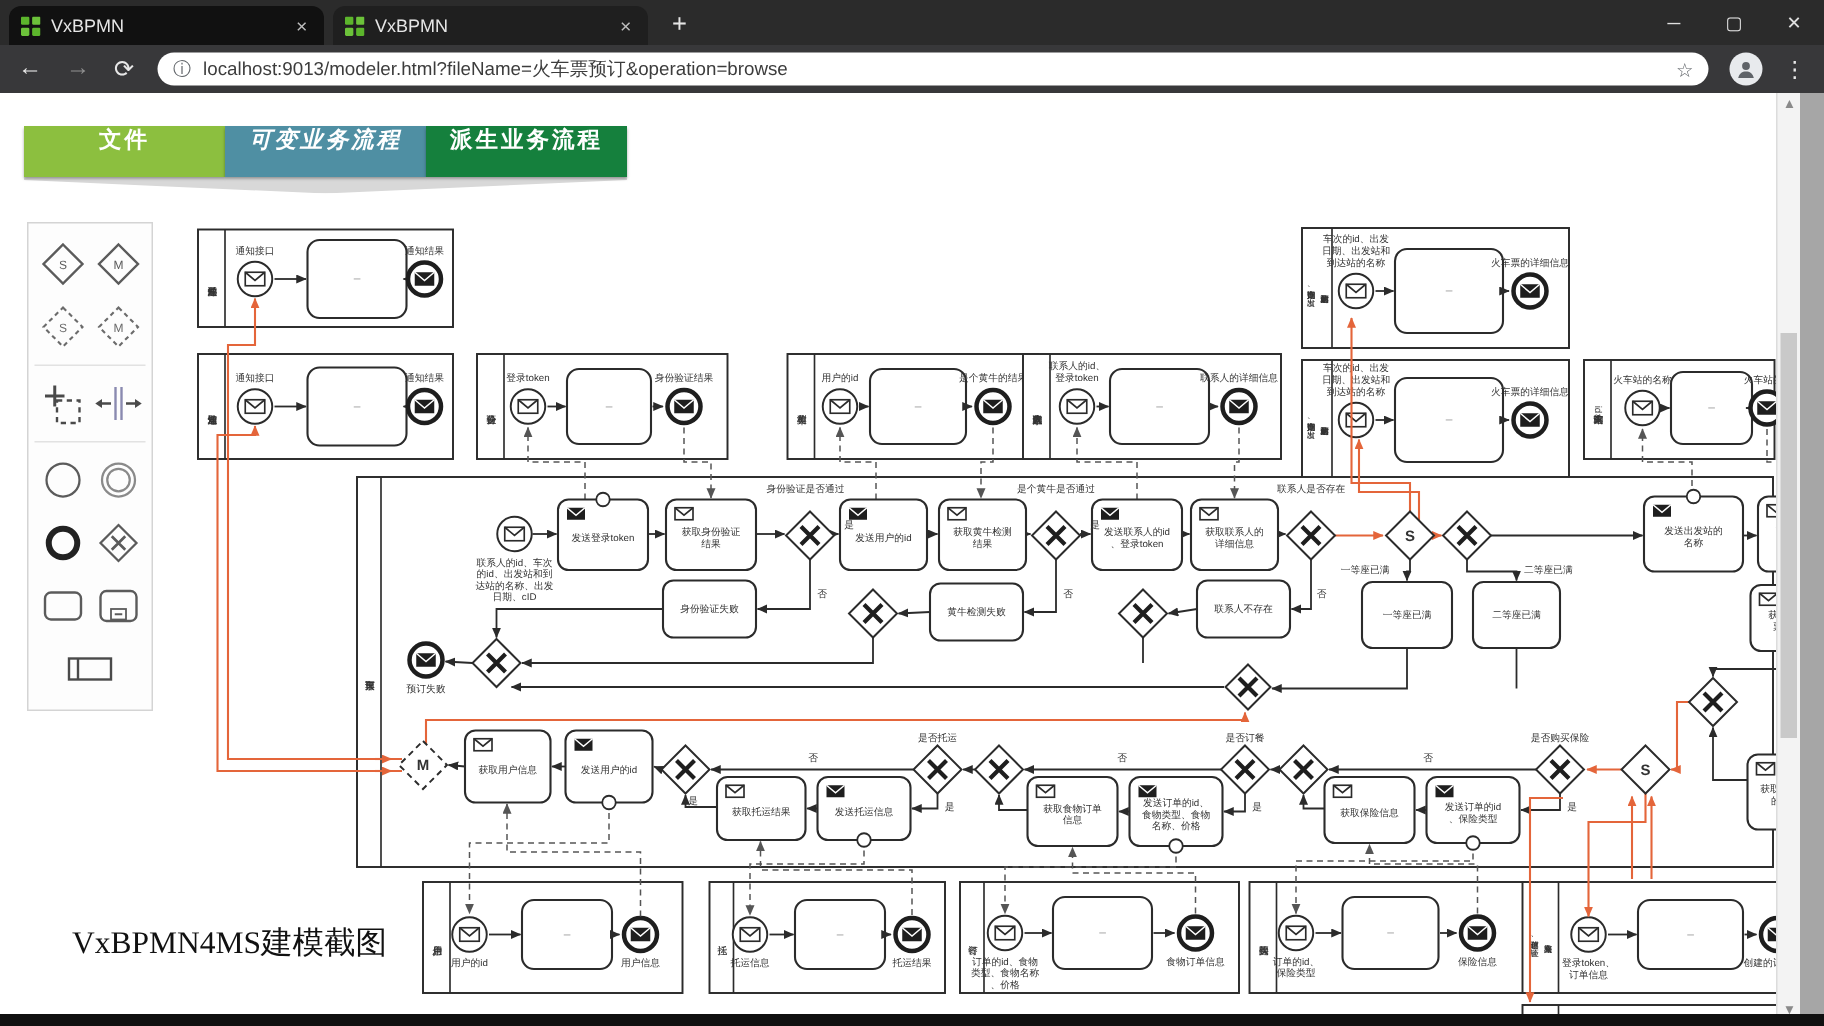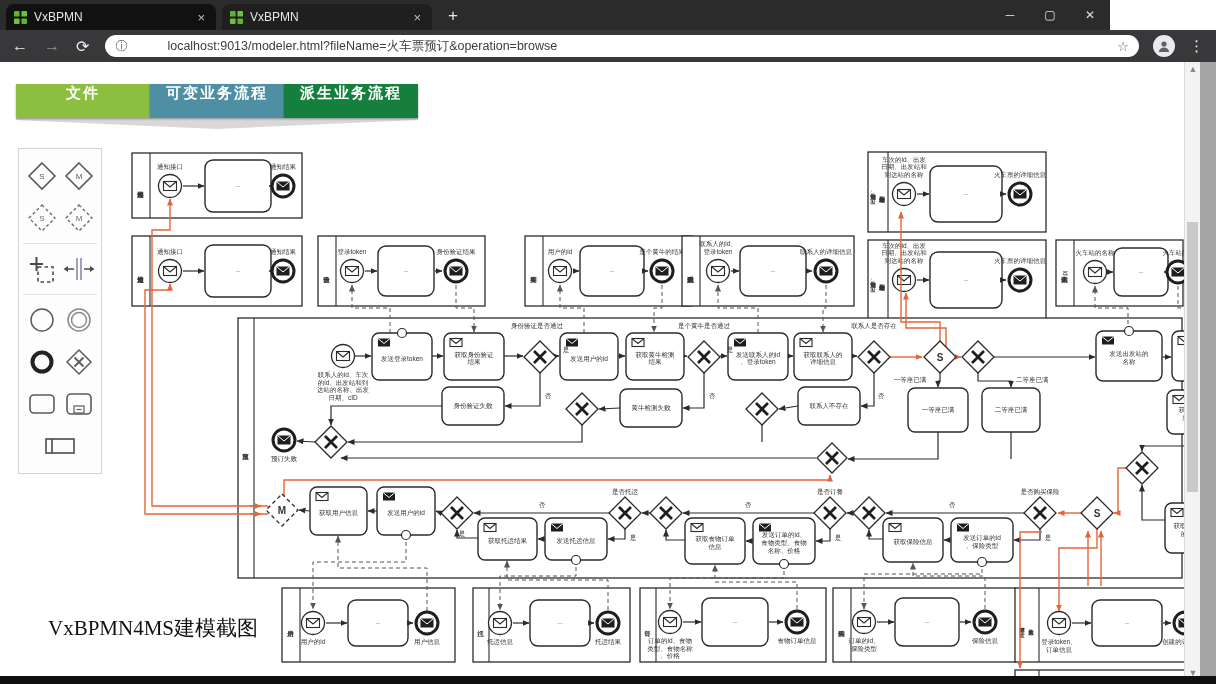--- a/index.html
+++ b/index.html
@@ -1,40 +1,40 @@
 <!DOCTYPE html>
 <html><head>
 <meta charset="utf-8">
 <style>
   * { box-sizing: border-box; margin: 0; padding: 0; }
   html,body { width:1216px; height:684px; overflow:hidden; background:#fff;
     font-family:"Liberation Sans", sans-serif; }
 
   
-  #tabbar { position:absolute; left:0; top:0; width:1110px; height:30px;
+  #tabbar { position:absolute; left:0; top:0; width:1216px; height:30px;
     background:#2b2b2b; z-index:10; display:flex; align-items:flex-end; }
   .tab { width:210px; height:26px; margin-left:6px; border-radius:8px 8px 0 0;
     display:flex; align-items:center; padding:0 8px; color:#e6e6e6; font-size:12px; }
   .tab.active { background:#111; }
   .tab.inactive { background:#1f1f1f; }
   .tab .title { flex:1; margin-left:7px; white-space:nowrap; overflow:hidden; }
   .tab .close { color:#bdbdbd; font-size:13px; padding:0 3px; }
   .newtab { width:26px; height:26px; color:#e6e6e6; font-size:17px; text-align:center;
     line-height:24px; margin-left:8px; }
   #wincontrols { position:absolute; right:0; top:0; height:30px; display:flex; }
   #wincontrols span { width:40px; text-align:center; line-height:30px; color:#e0e0e0; font-size:12px; }
 
   #toolbar { position:absolute; left:0; top:30px; width:1216px; height:32px;
     background:#38383a; z-index:10; display:flex; align-items:center; padding:0 12px; }
   .navbtn { color:#e8e8e8; font-size:16px; margin-right:16px; }
   .navbtn.dim { color:#8f8f8f; }
   #urlpill { flex:1; height:22px; background:#fff; border-radius:11px; display:flex;
     align-items:center; padding:0 10px; margin-right:14px; }
   #urlpill .info { color:#5f6368; font-size:12px; margin-right:8px; }
-  #urlpill .url { flex:1; color:#3c3c3c; font-size:12.5px; white-space:nowrap; overflow:hidden;margin-left:32px; }
+  #urlpill .url { flex:1; color:#3c3c3c; font-size:12.5px; white-space:nowrap; overflow:hidden; }
   #urlpill .star { color:#5f6368; font-size:13px; }
   #avatar { width:22px; height:22px; border-radius:50%; background:#e8eaed; margin-right:14px;
     display:flex; align-items:center; justify-content:center; }
   .kebab { color:#e8e8e8; font-size:15px; }
 
   
   #page { position:absolute; left:0; top:62px; width:1216px; height:622px; background:#fff; }
   #canvas { position:absolute; left:0; top:0; z-index:1; }
   #canvas text { font-family:"Liberation Sans", sans-serif; }
 
@@ -729,21 +729,21 @@
       <text x="838" y="540" text-anchor="middle" font-size="6.5" fill="#333"><tspan x="838" dy="0">是</tspan></text>
       <text x="633" y="540" text-anchor="middle" font-size="6.5" fill="#333"><tspan x="633" dy="0">是</tspan></text>
       <text x="462" y="536" text-anchor="middle" font-size="6.5" fill="#333"><tspan x="462" dy="0">是</tspan></text>
     </svg>
 
   <div id="ribbonfold"></div>
   <div id="ribbons">
     <div class="ribbon" style="background: rgb(140, 191, 63);">
       <span>文件</span>
       </div>
-    <div class="ribbon" style="background: rgb(79, 143, 163);">
+    <div class="ribbon" style="background: rgb(79, 143, 163); font-style: italic;">
       <span>可变业务流程</span>
       </div>
     <div class="ribbon" style="background: #15803d;">
       <span>派生业务流程</span>
       </div>
   </div>
 
   <div id="palette">
     <div class="prow">
       <svg class="picon" viewBox="0 0 36 36">

